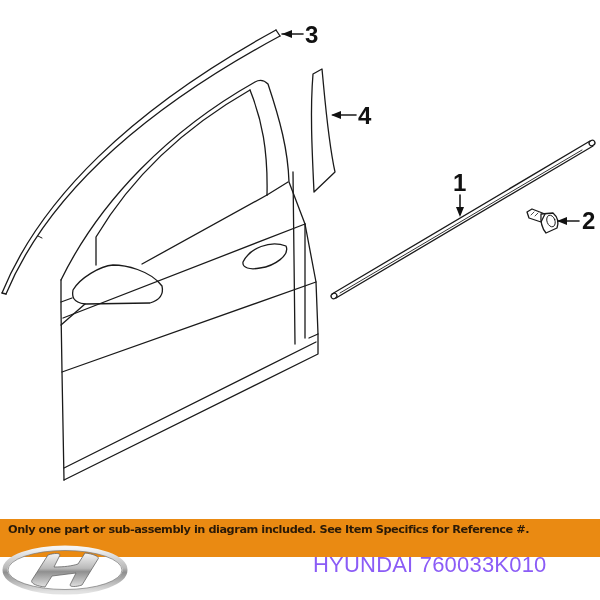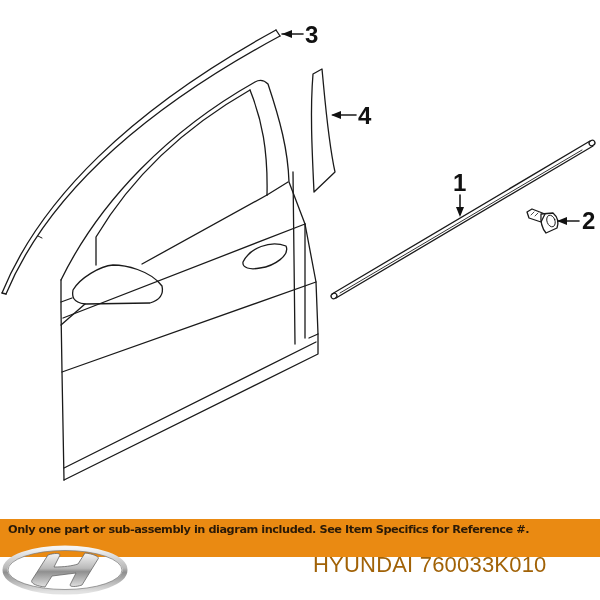--- a/index.html
+++ b/index.html
@@ -26,21 +26,21 @@
     line-height: 16px;
     letter-spacing: -0.45px;
     white-space: nowrap;
     margin-top: 32px;
   }
   .part-label {
     position: absolute;
     left: 313px; top: 552px;
     font-family: "Liberation Sans", sans-serif;
     font-size: 22px;
-    color: #a16207;
+    color: #8b5cf6;
     letter-spacing: 0.2px;
   }
   .logo { position: absolute; left: 2px; top: 545px; }
 </style>
 </head>
 <body>
 
 <div id="root">
 
   <svg class="diagram" width="600" height="490" viewBox="0 0 600 490" fill="none" stroke="#1a1a1a" stroke-width="1.3" stroke-linejoin="round" stroke-linecap="round">

